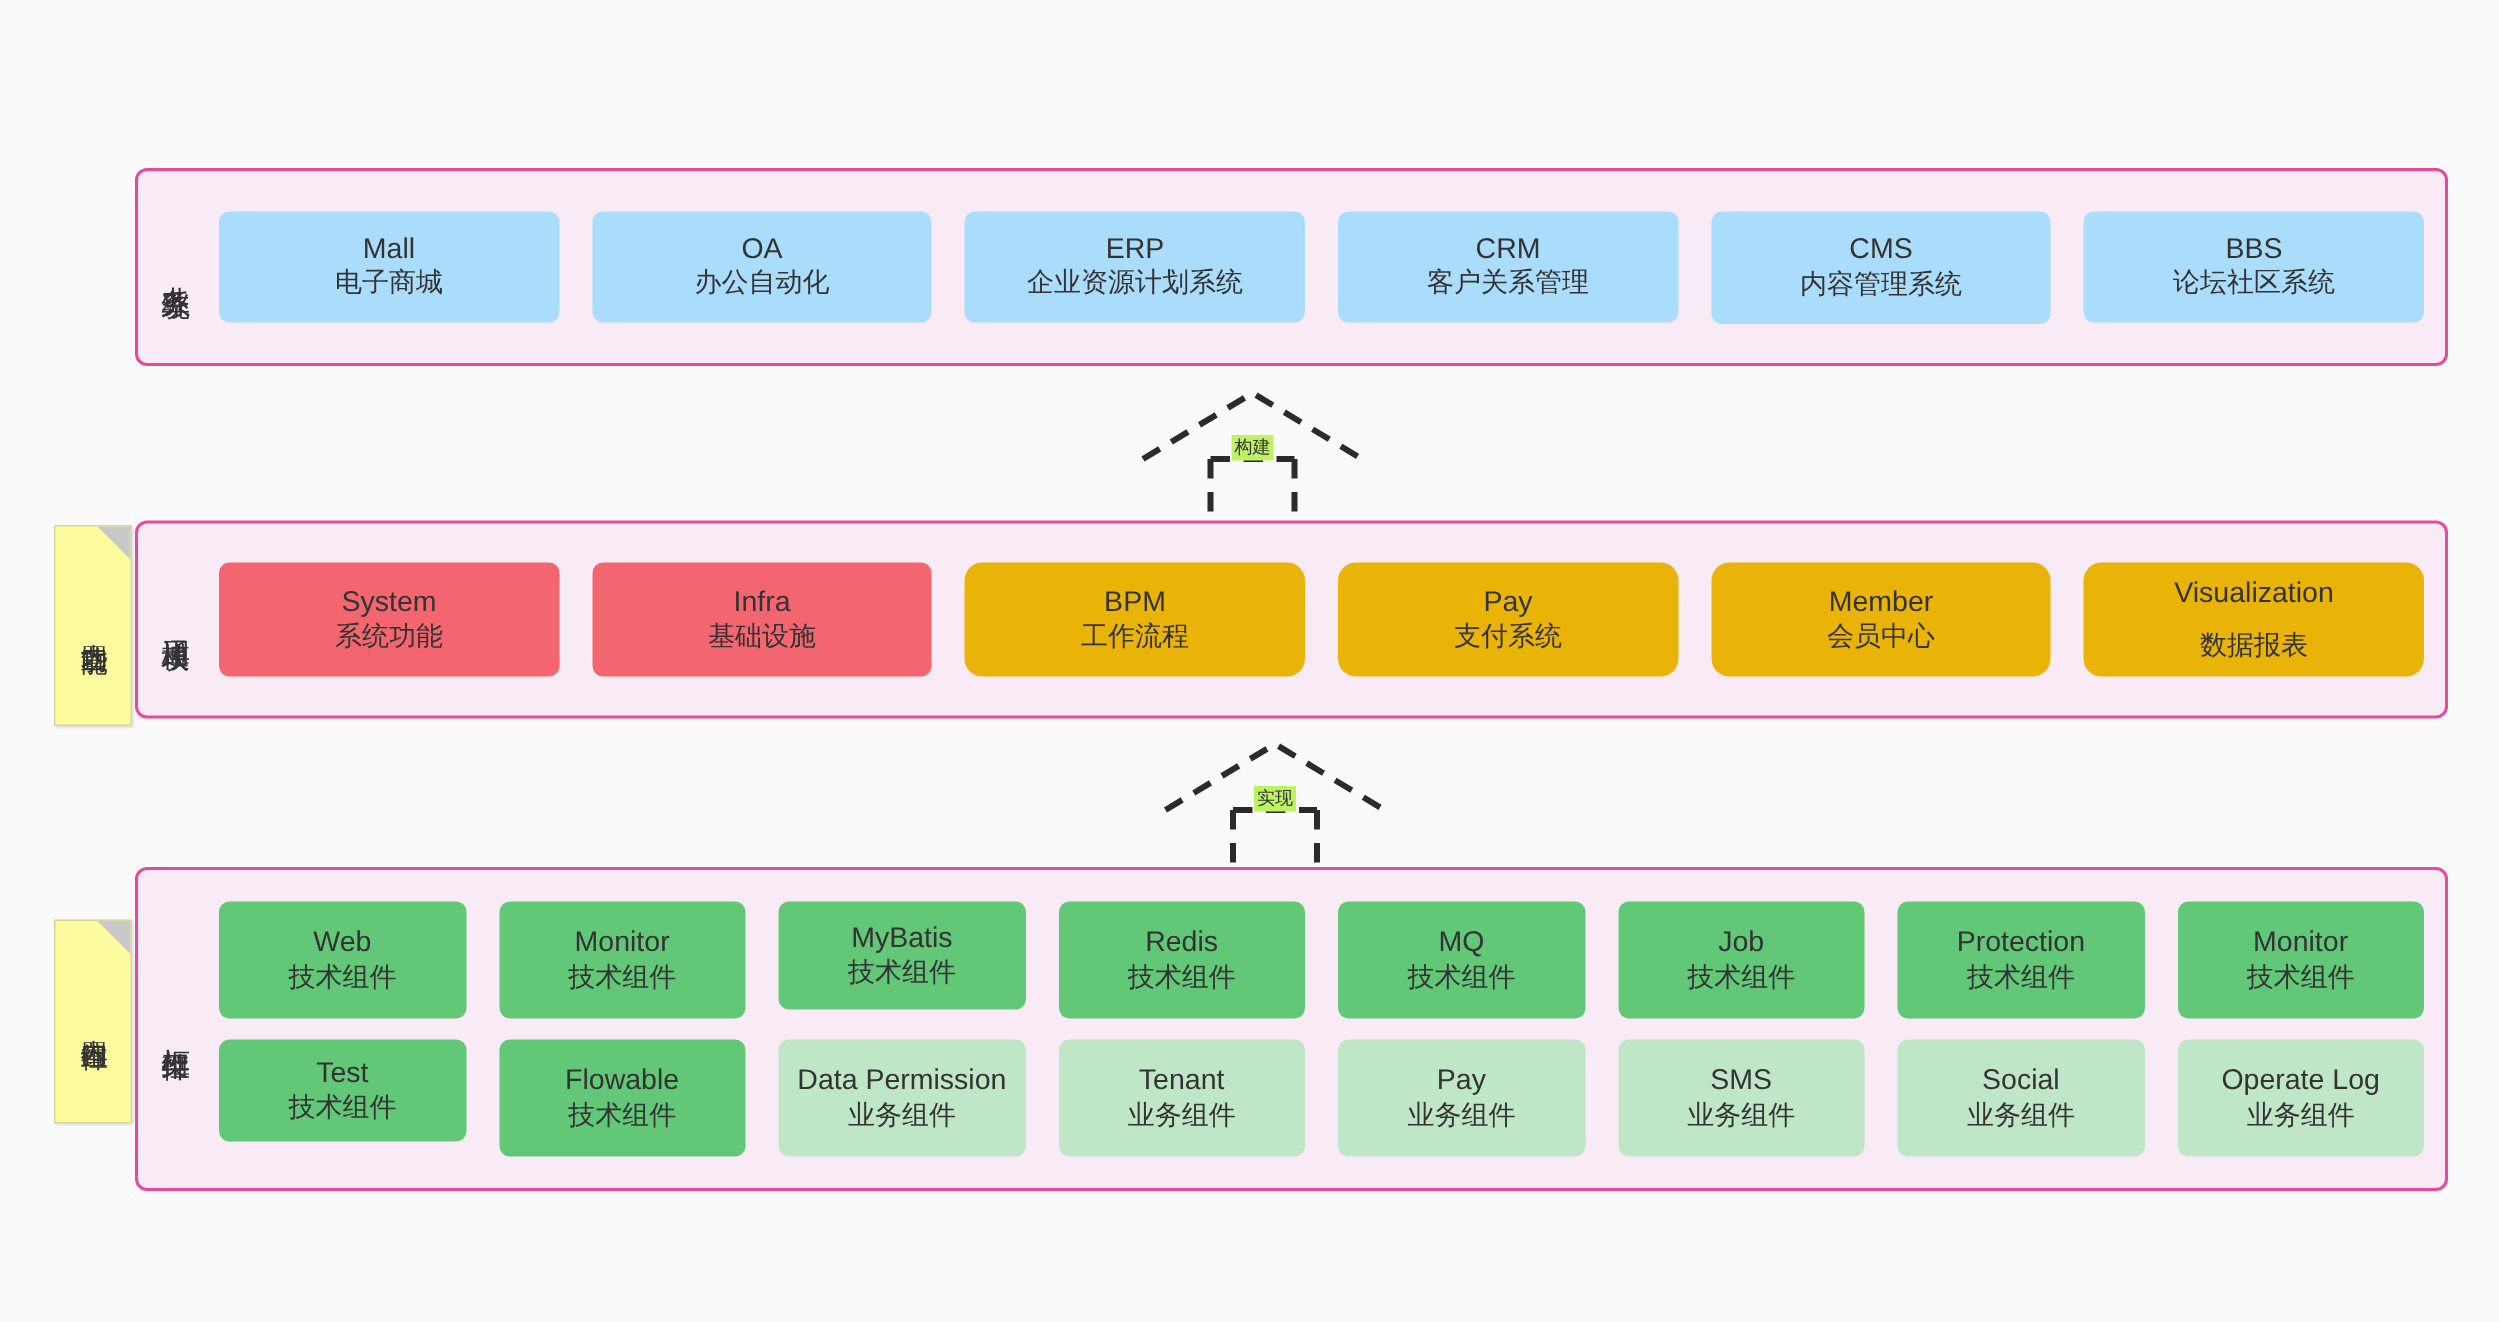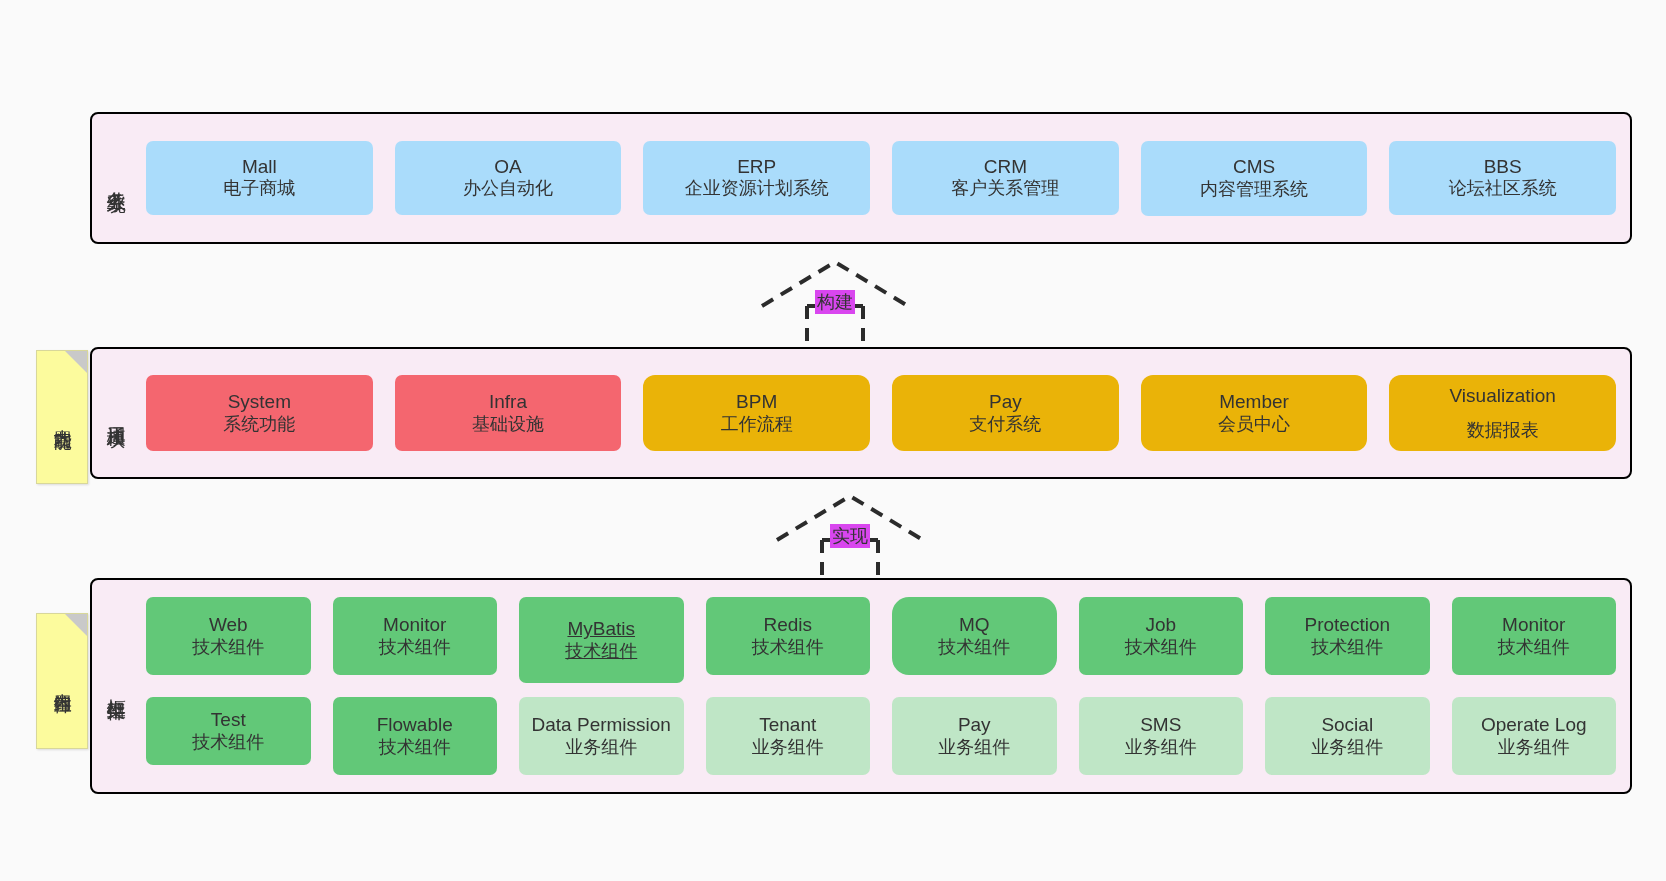--- a/index.html
+++ b/index.html
@@ -10,21 +10,21 @@
     font-family: "Liberation Sans", "DejaVu Sans", sans-serif;
     color: #333333;
     overflow: hidden;
   }
   #stage { position: relative; width: 1666px; height: 881px; }
 
   
   .layer {
     position: absolute;
     background: #f9ebf5;
-    border: 2px solid #000000;
+    border: 2px solid #ec4899;
     border-radius: 8px;
     display: flex;
     align-items: stretch;
   }
   .layer-title {
     width: 48px;
     flex: 0 0 48px;
     display: flex;
     align-items: center;
     justify-content: center;
@@ -96,23 +96,23 @@
     border-left: 22px solid transparent;
   }
 
   
   .connector { position: absolute; }
   .connector svg { display: block; }
   .connector .conn-label {
     position: absolute;
     left: 50%;
     transform: translateX(-50%);
-    font-size: 18px;
-    color: #333333;
-    background: #d946ef;
+    font-size: 12px;
+    color: #333333;
+    background: #bef264;
     padding: 0 2px;
     white-space: nowrap;
   }
 </style>
 </head>
 <body>
 
 <div id="stage">
 
   <div class="layer" id="layer-0" style="left:90px; top:112px; width:1542px; height:132px;">
@@ -209,29 +209,29 @@
 
       <div class="row">
         <div class="cell c-green" style="height:78px;">
           <span class="en">Web</span>
           <span class="cn">技术组件</span>
         </div>
         <div class="cell c-green" style="height:78px;">
           <span class="en">Monitor</span>
           <span class="cn">技术组件</span>
         </div>
-        <div class="cell c-green" style="height:86px;text-decoration:underline;">
+        <div class="cell c-green" style="height:72px;">
           <span class="en">MyBatis</span>
           <span class="cn">技术组件</span>
         </div>
         <div class="cell c-green" style="height:78px;">
           <span class="en">Redis</span>
           <span class="cn">技术组件</span>
         </div>
-        <div class="cell c-green" style="height:78px;border-radius:17px;">
+        <div class="cell c-green" style="height:78px;">
           <span class="en">MQ</span>
           <span class="cn">技术组件</span>
         </div>
         <div class="cell c-green" style="height:78px;">
           <span class="en">Job</span>
           <span class="cn">技术组件</span>
         </div>
         <div class="cell c-green" style="height:78px;">
           <span class="en">Protection</span>
           <span class="cn">技术组件</span>

